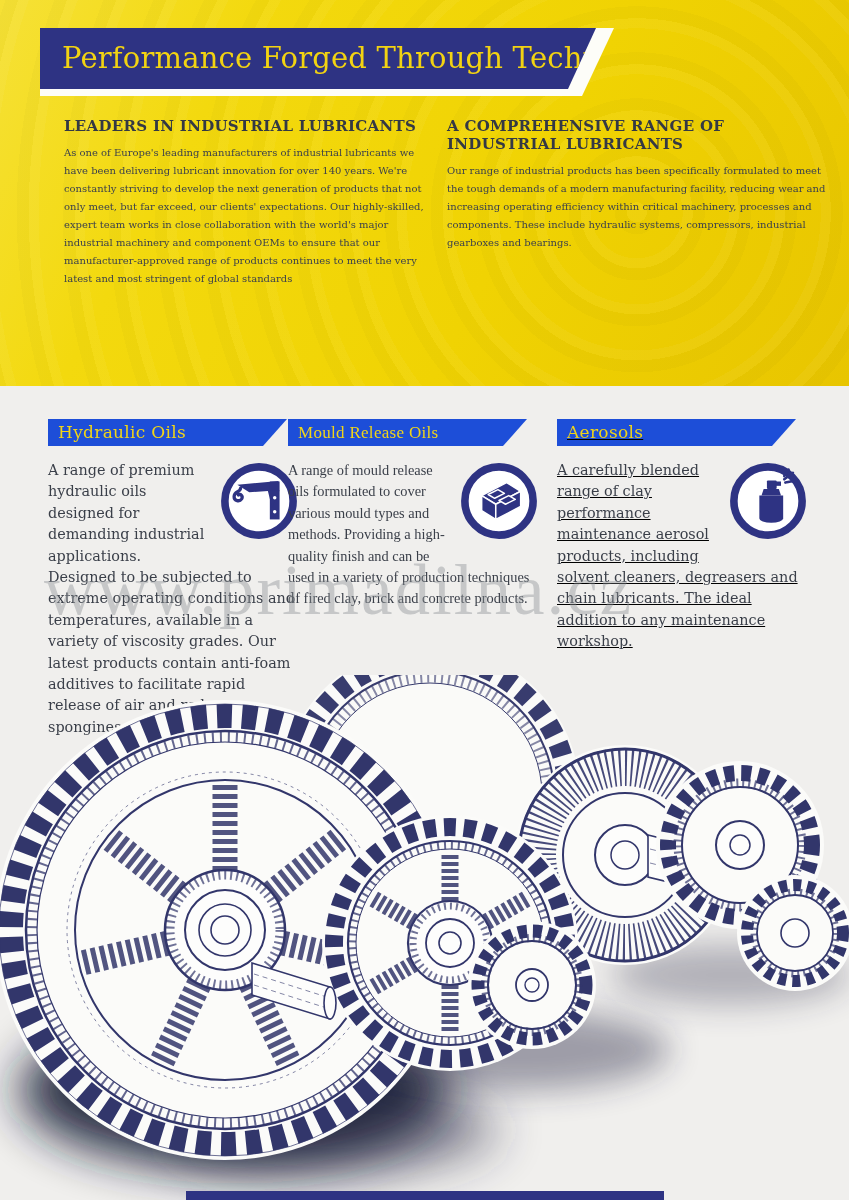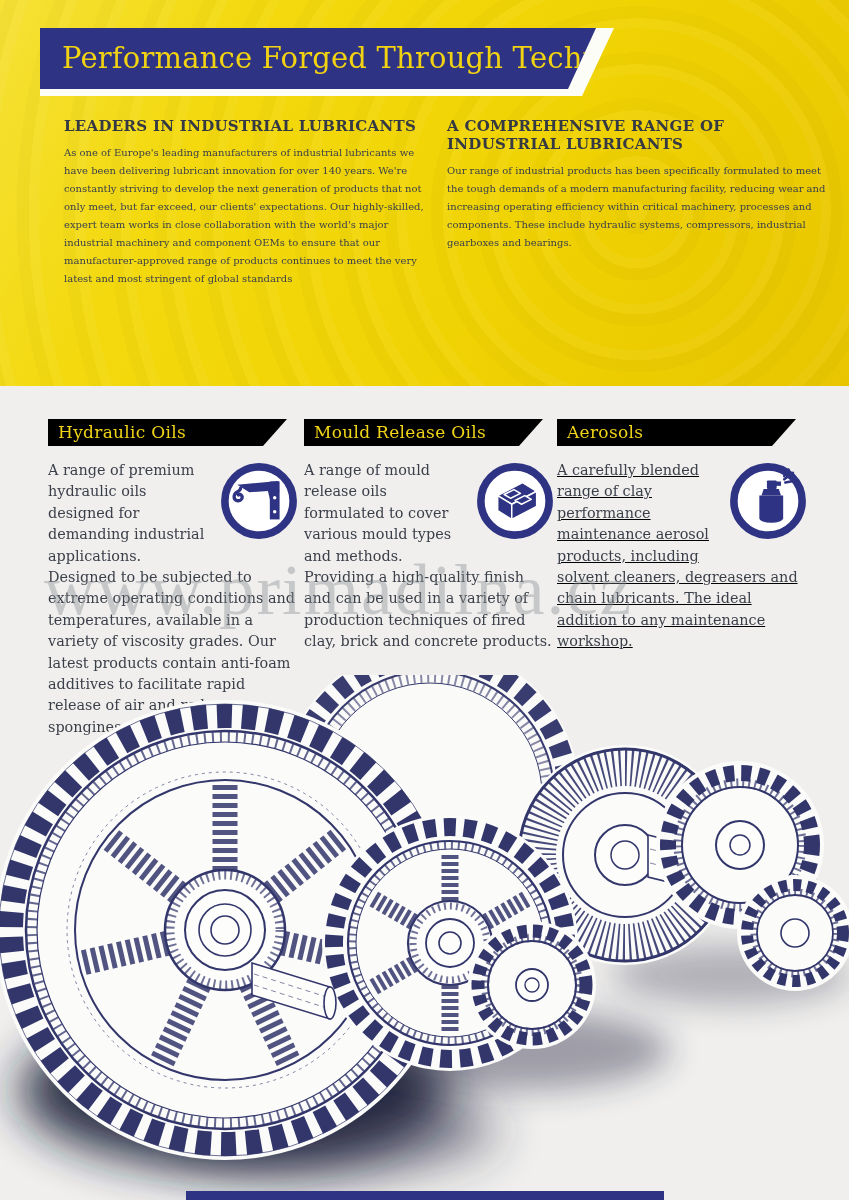--- a/index.html
+++ b/index.html
@@ -29,23 +29,23 @@
   .intro-col { position:absolute; top:117px; color:#3c414b; }
   .intro-col.left  { left:48px;  width:376px;margin-left:16px; }
   .intro-col.right { left:447px; width:382px; }
   .intro-col h3 { font-size:15px; font-weight:600; color:#343944; letter-spacing:0.3px; margin-bottom:9px; }
   .intro-col.right h3 { width:280px; }
   .intro-col p { font-size:10px; line-height:18px; }
 
   
   .products { position:absolute; left:0; top:419px; width:849px; }
   .pcol { position:absolute; top:0; width:250px; }
-  .pcol.c1 { left:48px; } .pcol.c2 { left:304px; } .pcol.c3 { left:557px;text-decoration:underline; }
+  .pcol.c1 { left:48px; } .pcol.c2 { left:288px;font-family:Liberation Serif, serif; } .pcol.c3 { left:557px;text-decoration:underline; }
   .pcol-banner {
-    width:239px; height:27px; background:#000000;
+    width:239px; height:27px; background:#1d4ed8;
     clip-path:polygon(0 0, 100% 0, calc(100% - 24px) 100%, 0 100%);
     color:#f0d418; font-size:17px; line-height:27px; padding-left:10px;
     letter-spacing:0.3px;
   }
   .pcol-body { margin-top:14px; font-size:14.4px; line-height:21.4px; color:#3a3f49; }
   .icon-float { float:right; width:78px; height:78px; margin:2px 0 6px 8px; }
 
   
   .watermark {
     position:absolute; left:44px; top:550px;

